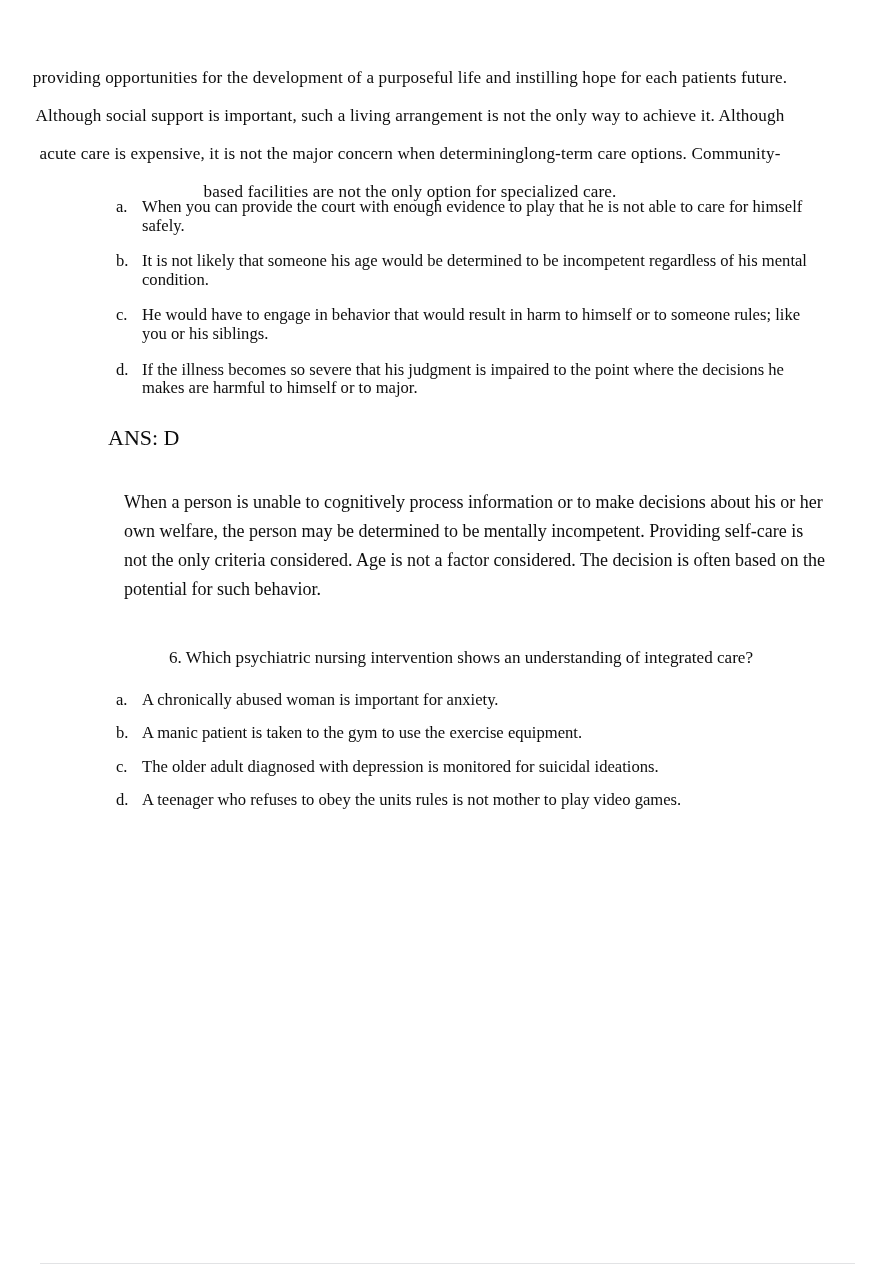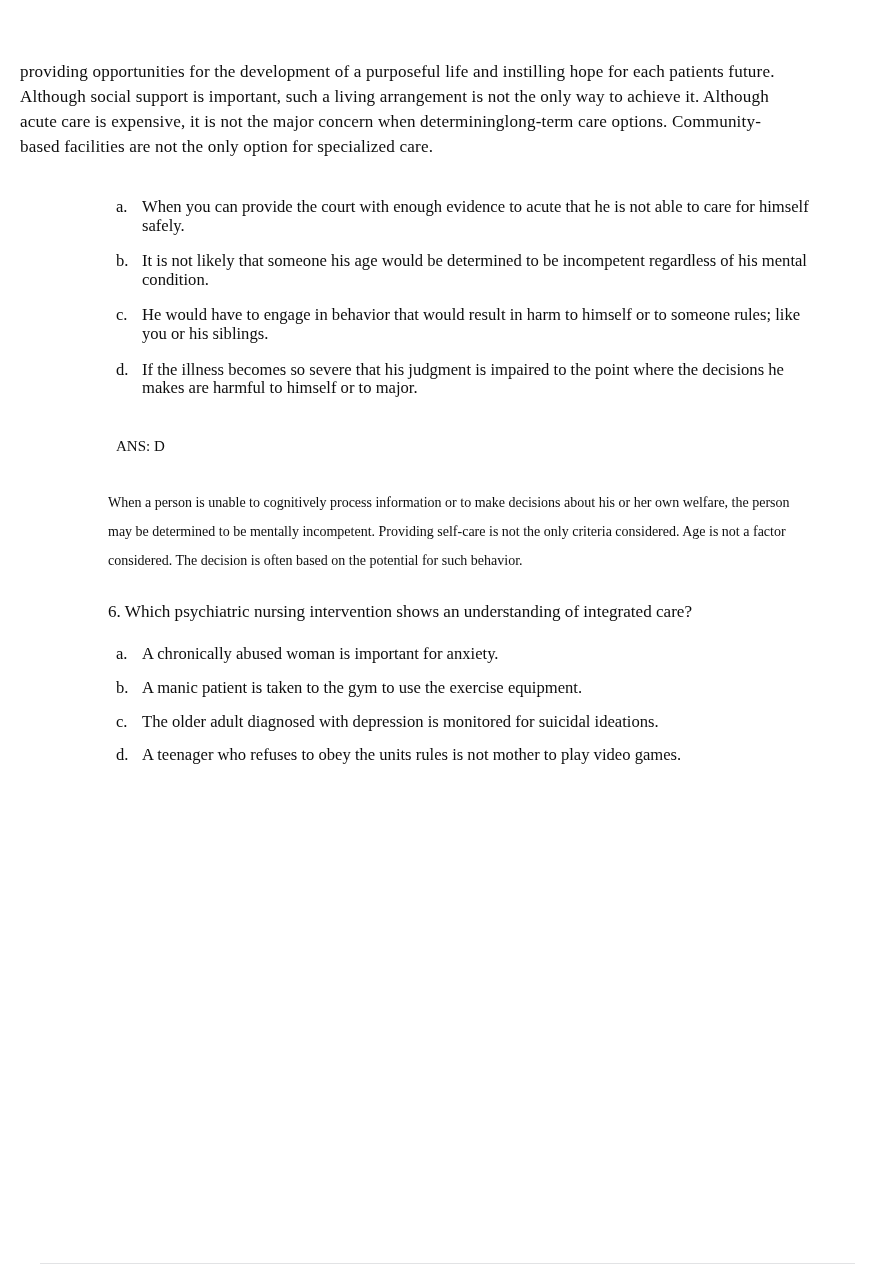--- a/index.html
+++ b/index.html
@@ -26,41 +26,41 @@
     background: #ffffff;
   }
 
   
   .intro-paragraph {
     position: absolute;
     left: 20px;
     top: 42px;
     width: 780px;
     font-size: 17.1px;
-    line-height: 25px;
-    text-align: left;
+    line-height: 38px;
+    text-align: center;
     letter-spacing: 0.01em;
   }
 
   
   .body-block {
     position: absolute;
     left: 108px;
     top: 180px;
     width: 710px;
   }
 
   .question {
     font-size: 17.1px;
     line-height: 29px;
     margin: 0;
     text-align: left;
   }
   .question.q5 { width: 706px; }
-  .question.q6 { width: 706px; }
+  .question.q6 { width: 706px; text-align: center; }
 
   .options {
     list-style: none;
     margin: 0;
     padding: 0;
   }
   .option {
     position: relative;
     padding-left: 34px;
     font-size: 16.6px;
@@ -73,29 +73,29 @@
     top: 0;
     width: 22px;
     font-size: 16.6px;
     line-height: 18.6px;
   }
   .option .option-text {
     display: block;
   }
 
   .answer {
-    font-size: 15px;
+    font-size: 22px;
     line-height: 24px;
-    margin: 8px;
+    margin: 0;
   }
 
   .explanation {
-    font-size: 14px;
+    font-size: 18px;
     line-height: 29.2px;
-    margin: 0;
+    margin: 16px;
     width: 706px;
     text-align: left;
   }
 
   
   .gap-q5-options { height: 18px; }
   .gap-option { height: 17px; }
   .gap-options-ans5 { height: 28px; }
   .gap-ans5-expl { height: 22px; }
   .gap-expl-q6 { height: 22px; }
@@ -122,21 +122,21 @@
   <p class="intro-paragraph">providing opportunities for the development of a purposeful life and instilling hope for each patients future. Although social support is important, such a living arrangement is not the only way to achieve it. Although acute care is expensive, it is not the major concern when determininglong-term care options. Community-based facilities are not the only option for specialized care.</p>
 
   <div class="body-block">
 
 
     <div class="gap-q5-options"></div>
 
     <ul class="options">
       <li class="option">
         <span class="marker">a.</span>
-        <span class="option-text">When you can provide the court with enough evidence to acute that he is not able to care for himself safely.</span>
+        <span class="option-text">When you can provide the court with enough evidence to play that he is not able to care for himself safely.</span>
       </li>
       <li class="gap-option"></li>
       <li class="option">
         <span class="marker">b.</span>
         <span class="option-text">It is not likely that someone his age would be determined to be incompetent regardless of his mental condition.</span>
       </li>
       <li class="gap-option"></li>
       <li class="option">
         <span class="marker">c.</span>
         <span class="option-text">He would have to engage in behavior that would result in harm to himself or to someone rules; like you or his siblings.</span>

